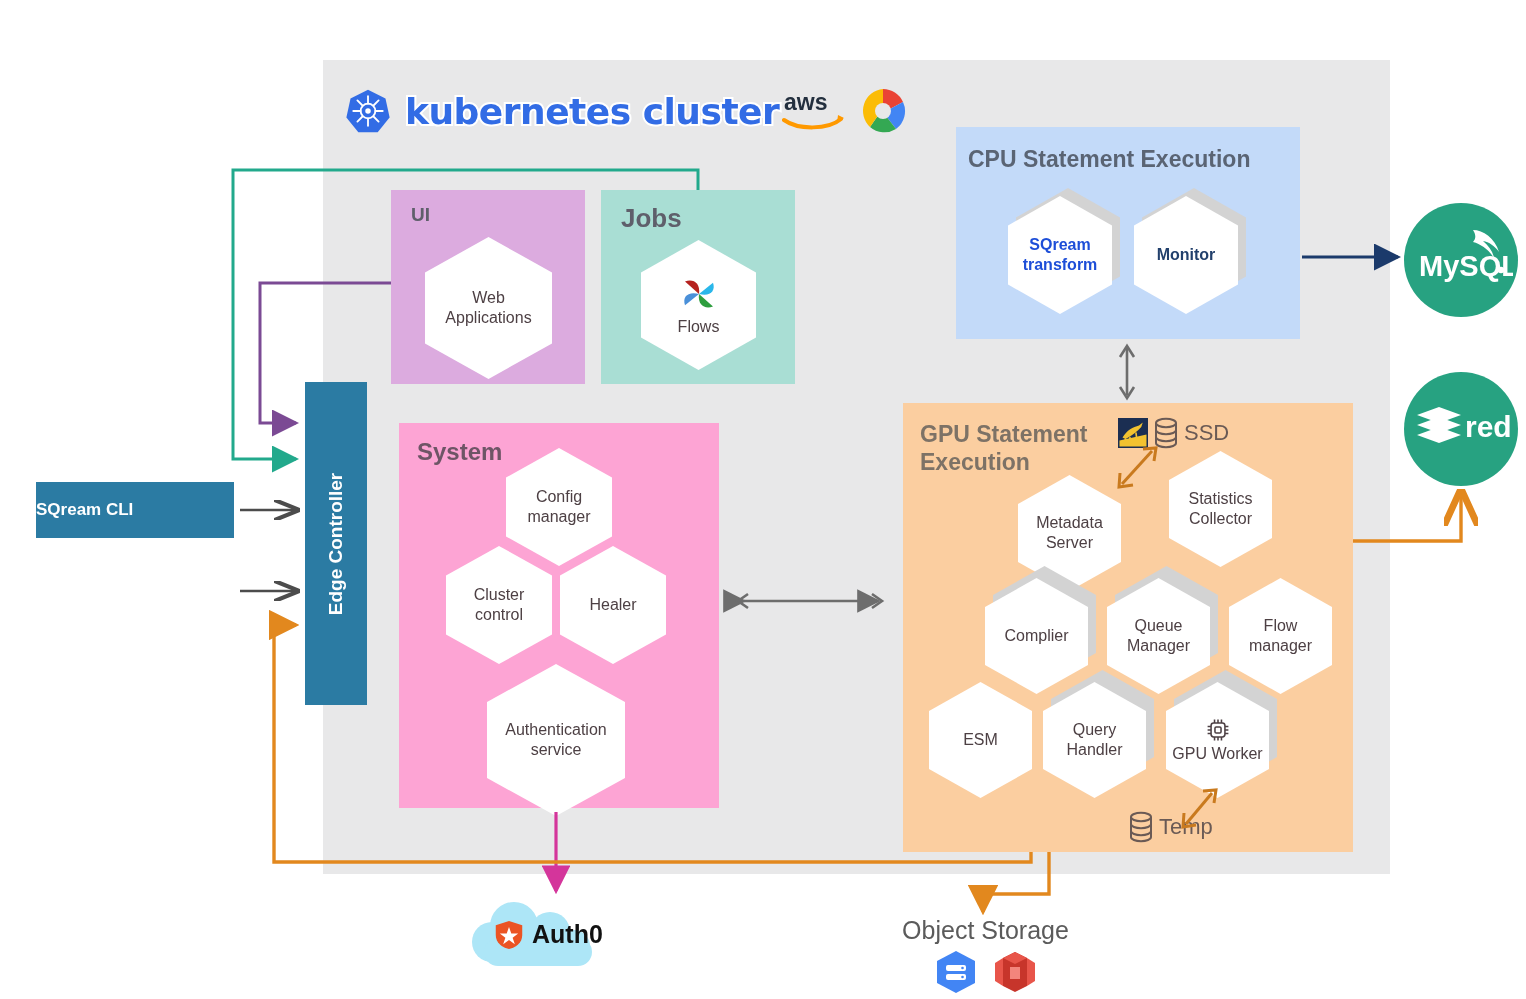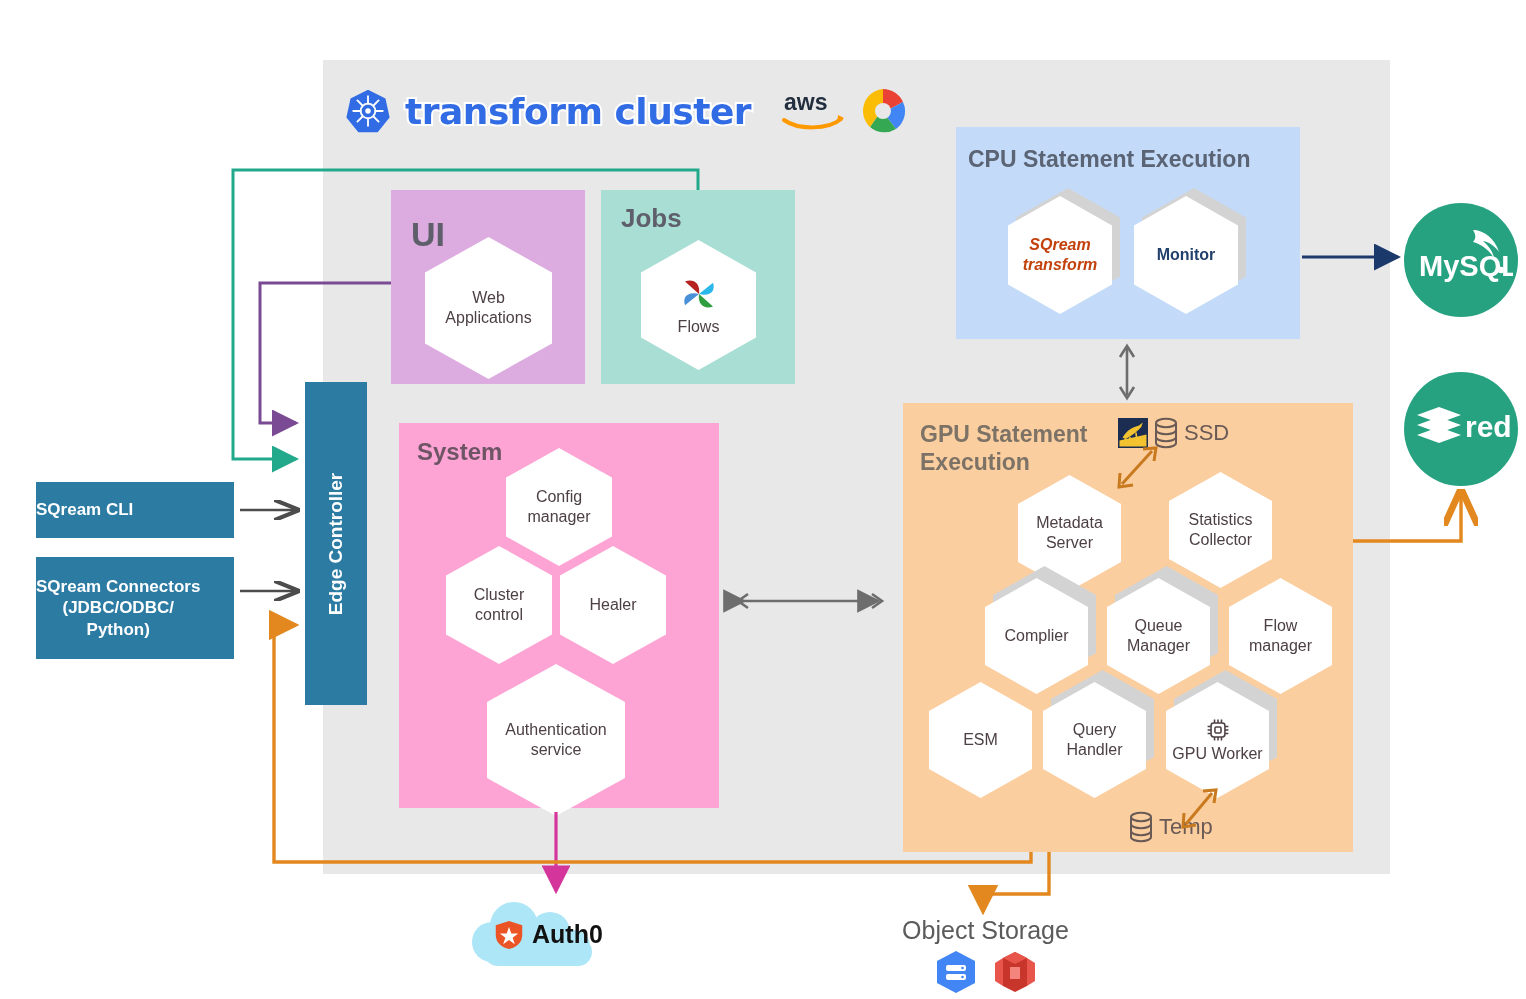--- a/index.html
+++ b/index.html
@@ -16,21 +16,21 @@
   
   #k8s-title-row{left:345px;top:82px;width:560px;height:58px;display:flex;align-items:center;gap:14px;}
   #k8s-wordmark{font-size:36px;font-weight:bold;color:#326ce5;letter-spacing:-0.5px;
     -webkit-text-stroke:4px #ffffff;paint-order:stroke fill;font-family:"DejaVu Sans",sans-serif;}
 
   
   .panel{position:absolute;}
   .panel-title{position:absolute;font-weight:bold;color:#5f5f6b;}
 
   #panel-ui{left:391px;top:190px;width:194px;height:194px;background:#dcabdf;}
-  #title-ui{left:411px;top:215px;font-size:34px;}
+  #title-ui{left:411px;top:204px;font-size:19px;}
 
   #panel-jobs{left:601px;top:190px;width:194px;height:194px;background:#a9ded4;}
   #title-jobs{left:621px;top:203px;font-size:26px;}
 
   #panel-system{left:399px;top:423px;width:320px;height:385px;background:#fda4d4;}
   #title-system{left:417px;top:438px;font-size:24px;color:#6e5566;}
 
   #panel-cpu{left:956px;top:127px;width:344px;height:212px;background:#c3daf9;}
   #title-cpu{left:968px;top:146px;font-size:23px;color:#5a6474;}
 
@@ -95,21 +95,21 @@
         <line x1="50" y1="66" x2="50" y2="82"></line>
         <line x1="18" y1="50" x2="34" y2="50"></line>
         <line x1="66" y1="50" x2="82" y2="50"></line>
         <line x1="27" y1="27" x2="38" y2="38"></line>
         <line x1="62" y1="62" x2="73" y2="73"></line>
         <line x1="73" y1="27" x2="62" y2="38"></line>
         <line x1="38" y1="62" x2="27" y2="73"></line>
       </g>
       <circle cx="50" cy="50" r="6" fill="#ffffff"></circle>
     </svg>
-    <span id="k8s-wordmark">transform cluster</span>
+    <span id="k8s-wordmark">kubernetes cluster</span>
   </div>
 
   <div class="abs" style="left:782px;top:88px;width:64px;height:46px;">
     <svg width="64" height="46" viewBox="0 0 64 46">
       <text x="2" y="22" font-family="'Liberation Sans',sans-serif" font-size="23" font-weight="bold" fill="#232f3e">aws</text>
       <path d="M2 32 C16 42, 46 42, 59 31" stroke="#ff9900" stroke-width="4" fill="none" stroke-linecap="round"></path>
       <path d="M56 27 L62 30 L55 35 Z" fill="#ff9900"></path>
     </svg>
   </div>
 
@@ -153,21 +153,21 @@
     <span class="hex-label">Healer</span>
   </div>
   <div class="hex" style="left:487px;top:664px;width:138px;height:152px;">
     <span class="hex-label">Authentication service</span>
   </div>
 
   <div class="panel" id="panel-cpu"></div>
   <div class="panel-title" id="title-cpu">CPU Statement Execution</div>
   <div class="hex-shadow" style="left:1016px;top:188px;width:104px;height:118px;"></div>
   <div class="hex" style="left:1008px;top:196px;width:104px;height:118px;">
-    <span class="hex-label" style="color:#c2410c;font-weight:bold;font-style:italic;">SQream transform</span>
+    <span class="hex-label" style="color:#1d4ed8;font-weight:bold;">SQream transform</span>
   </div>
   <div class="hex-shadow" style="left:1142px;top:188px;width:104px;height:118px;"></div>
   <div class="hex" style="left:1134px;top:196px;width:104px;height:118px;">
     <span class="hex-label" style="color:#22406c;font-weight:bold;">Monitor</span>
   </div>
 
   <div class="panel" id="panel-gpu"></div>
   <div class="panel-title" id="title-gpu">GPU Statement<br>Execution</div>
 
   <div class="abs" id="ssd-group">
@@ -184,21 +184,21 @@
         <path d="M3 13 a10 4.2 0 0 0 20 0"></path>
         <path d="M3 20 a10 4.2 0 0 0 20 0"></path>
       </g>
     </svg>
     <span class="store-label">SSD</span>
   </div>
 
   <div class="hex" style="left:1018px;top:475px;width:103px;height:116px;">
     <span class="hex-label">Metadata Server</span>
   </div>
-  <div class="hex" style="left:1169px;top:472px;width:103px;height:116px;">
+  <div class="hex" style="left:1169px;top:451px;width:103px;height:116px;">
     <span class="hex-label">Statistics Collector</span>
   </div>
 
   <div class="hex-shadow" style="left:993px;top:566px;width:103px;height:116px;"></div>
   <div class="hex" style="left:985px;top:578px;width:103px;height:116px;">
     <span class="hex-label">Complier</span>
   </div>
   <div class="hex-shadow" style="left:1115px;top:566px;width:103px;height:116px;"></div>
   <div class="hex" style="left:1229px;top:578px;width:103px;height:116px;">
     <span class="hex-label">Flow manager</span>
@@ -235,23 +235,20 @@
         <path d="M3 13 a10 4.2 0 0 0 20 0"></path>
         <path d="M3 20 a10 4.2 0 0 0 20 0"></path>
       </g>
     </svg>
     <span class="store-label">Temp</span>
   </div>
 
   <div class="ibox" id="box-cli">
     <span>SQream CLI</span>
   </div>
-  <div class="ibox" id="box-conn">
-    <span>SQream Connectors<br>(JDBC/ODBC/<br>Python)</span>
-  </div>
 
   <div class="abs" id="edge-controller">
     <span>Edge Controller</span>
   </div>
 
   <div class="gcircle" id="svc-mysql">
     <svg width="104" height="104" viewBox="0 0 104 104">
       <path d="M64 22 C74 22, 86 30, 90 44 C86 38, 80 34, 74 33 C80 38, 84 44, 85 50
                C80 42, 72 36, 64 34 C68 30, 66 25, 64 22 Z" fill="#ffffff"></path>
       <text x="10" y="68" font-family="'Liberation Sans',sans-serif" font-size="29" font-weight="bold" fill="#ffffff">MySQL</text>

